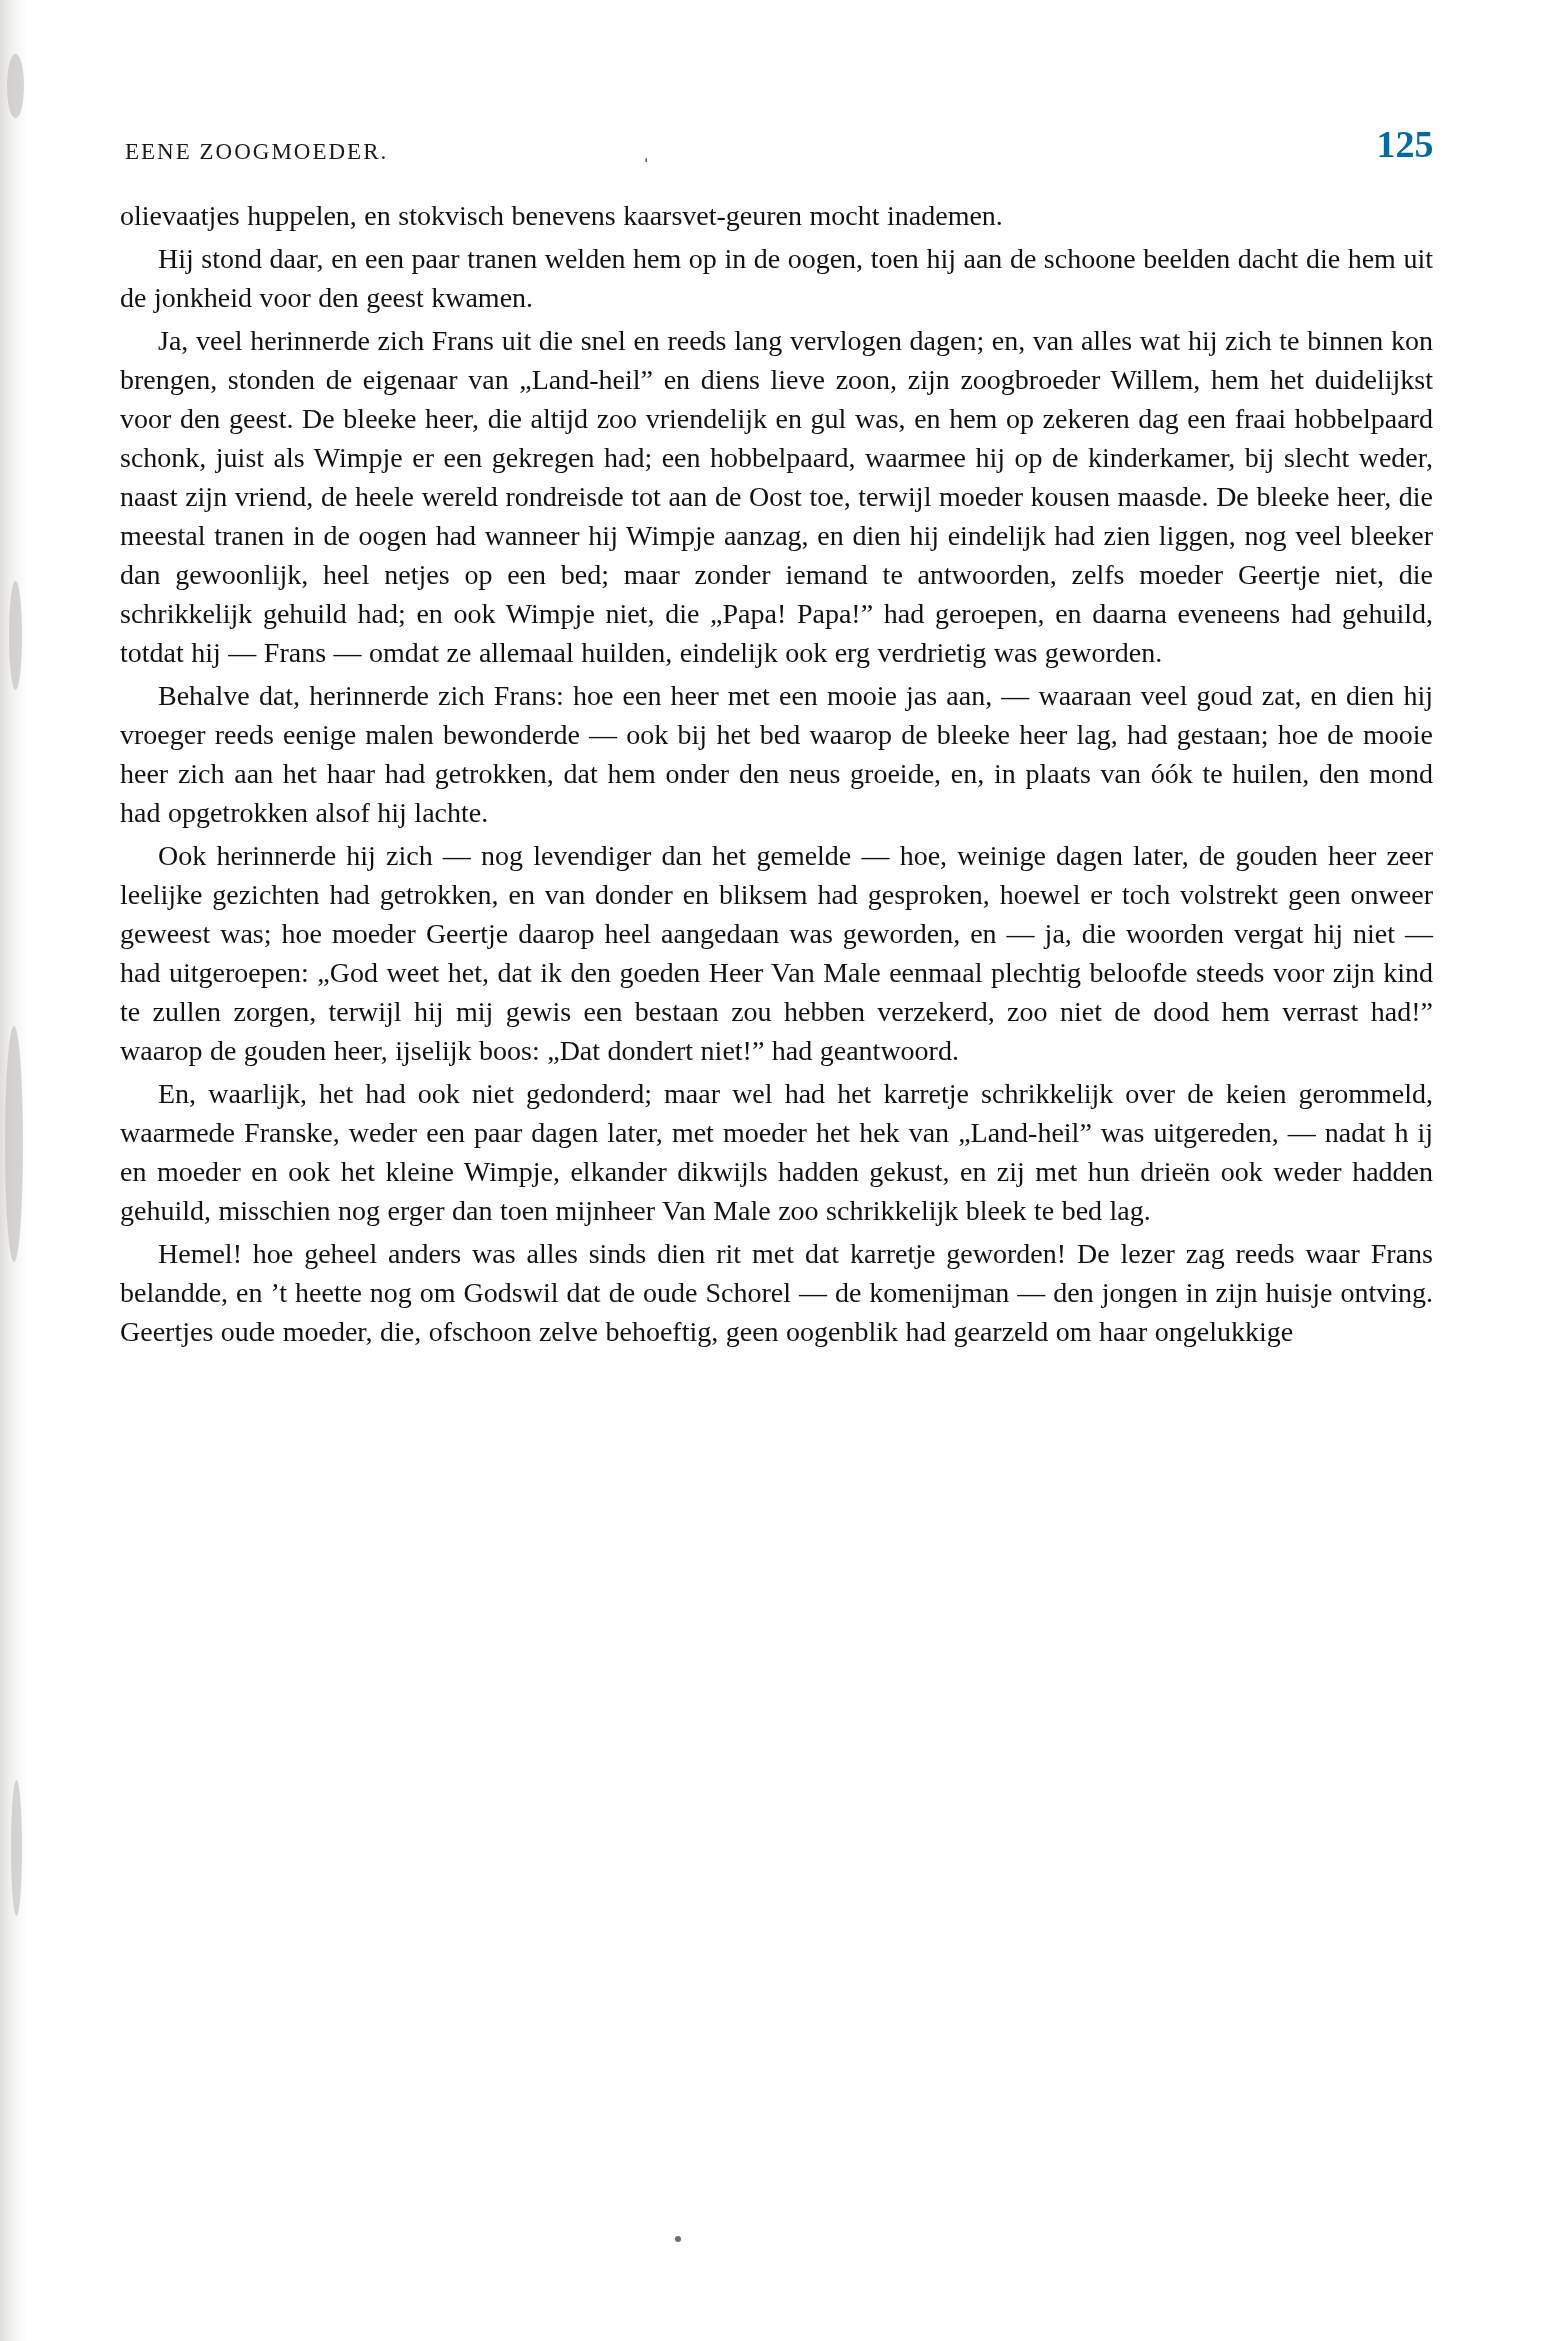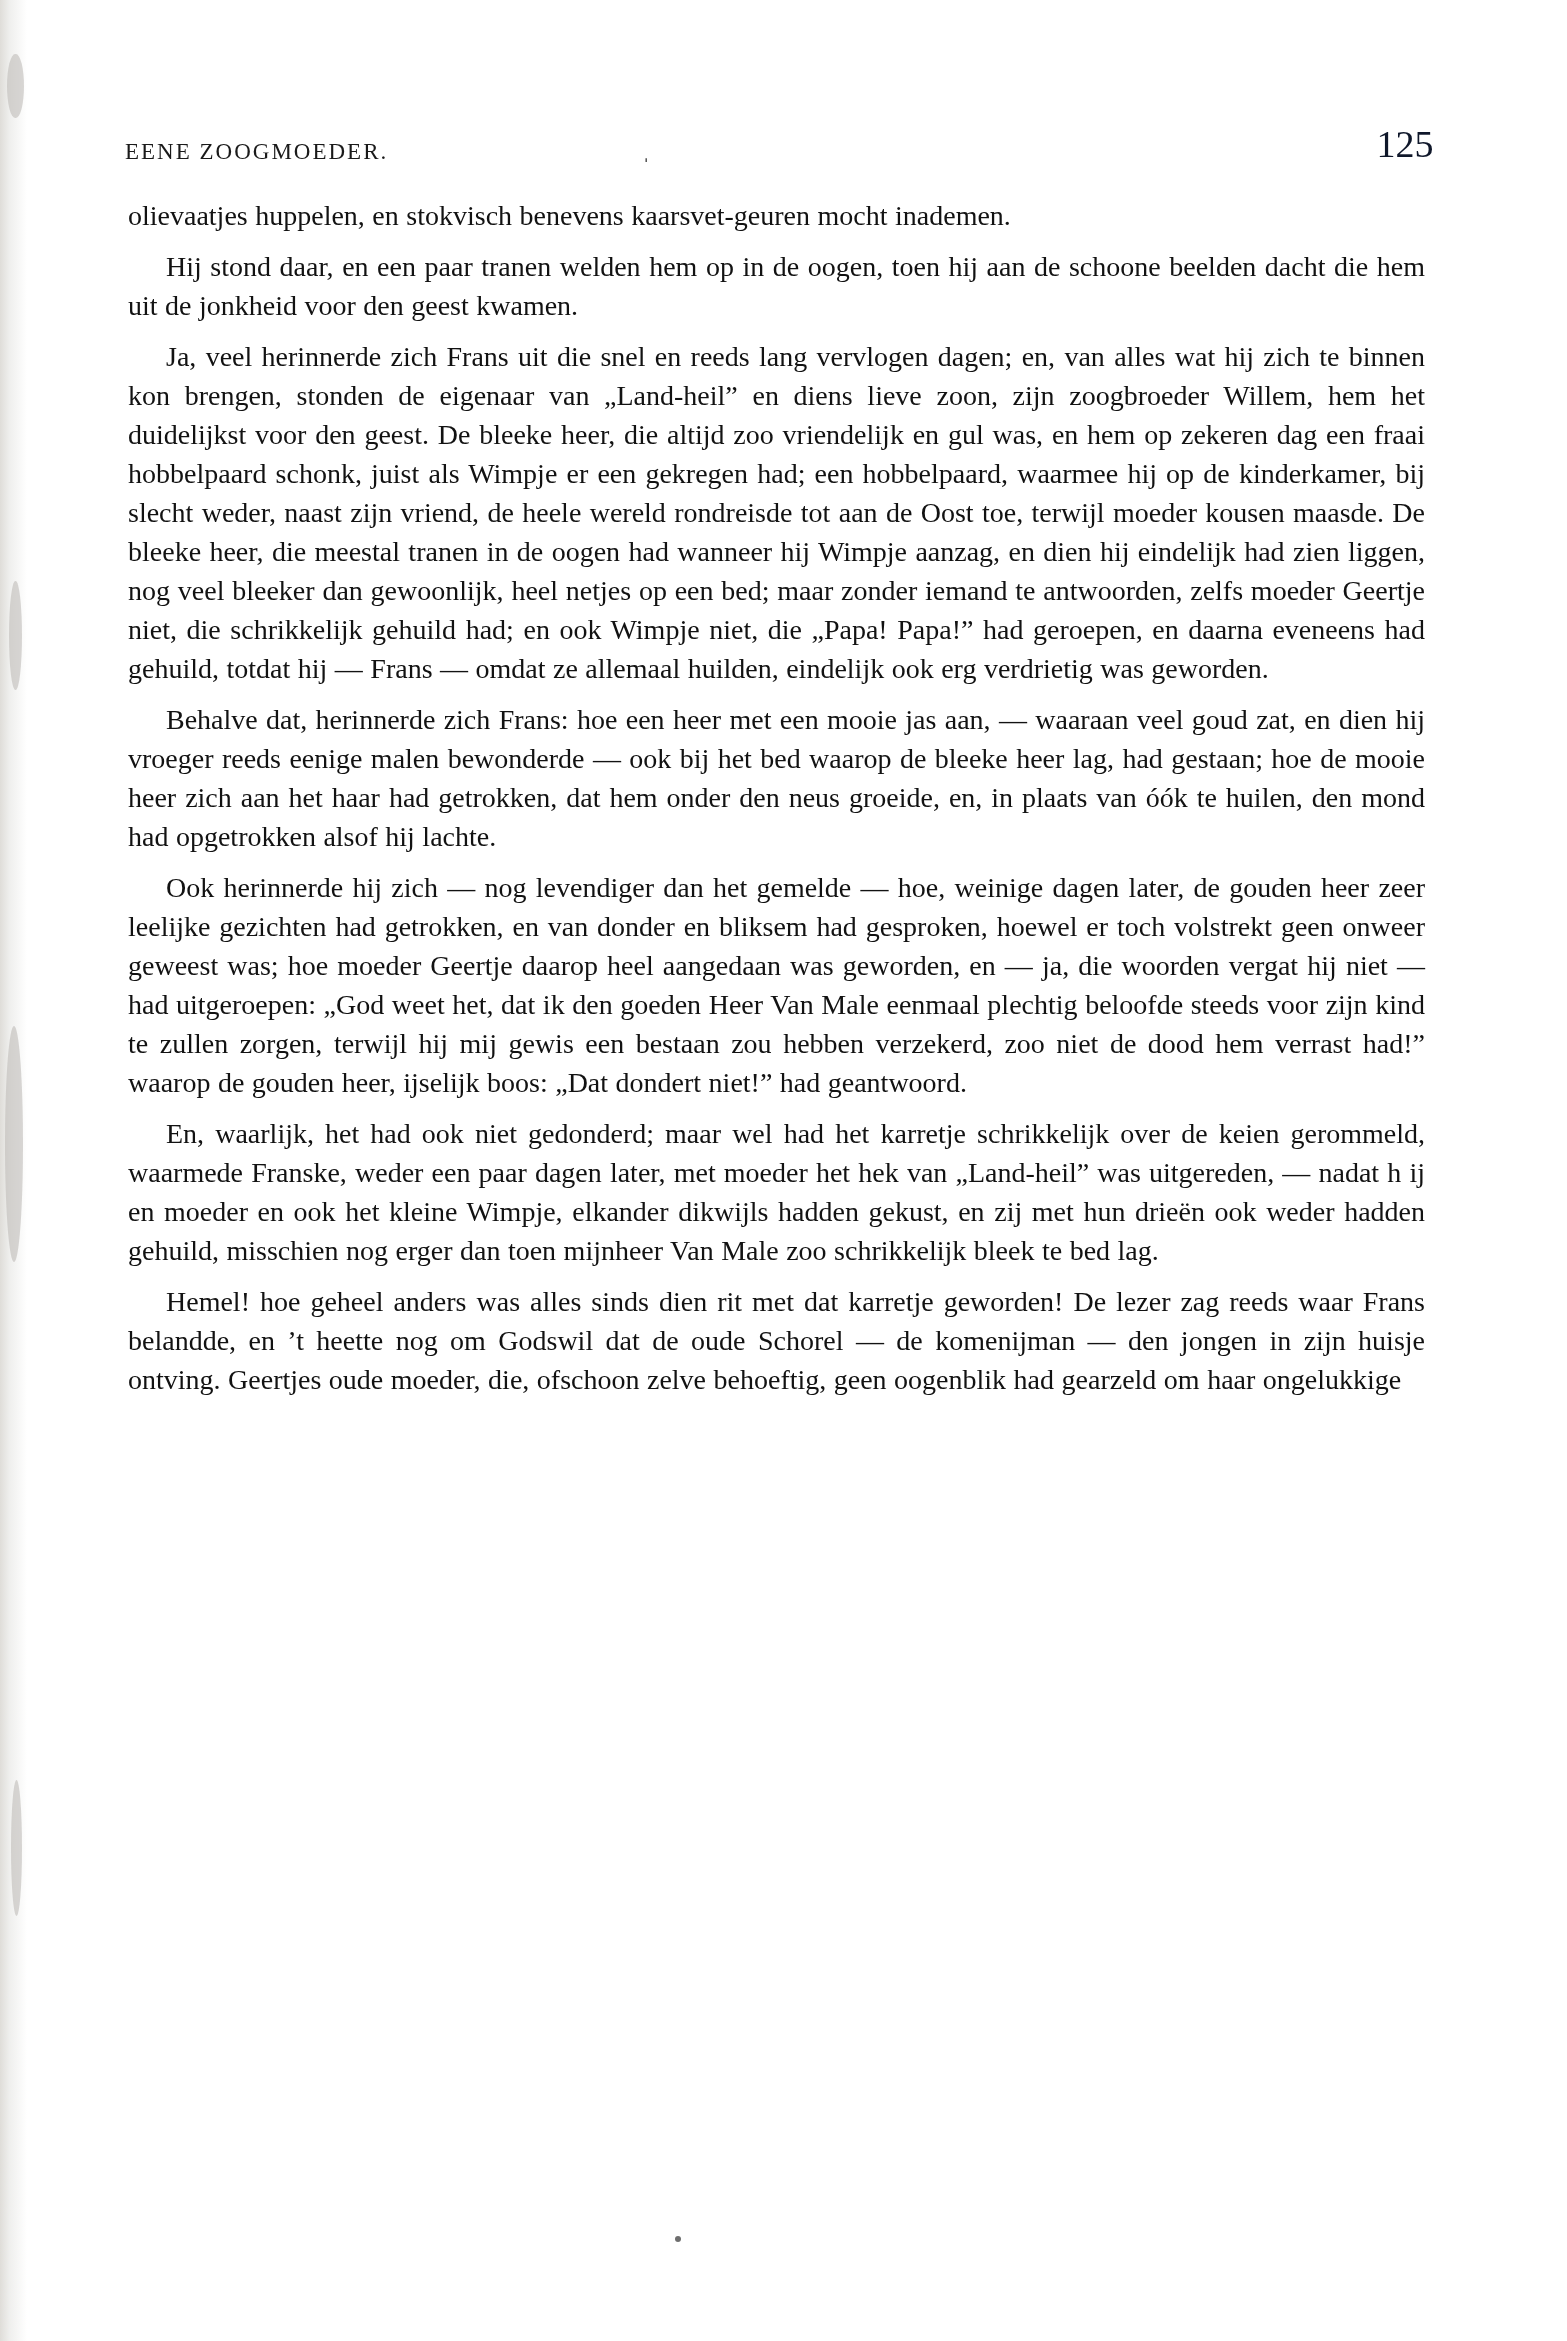--- a/index.html
+++ b/index.html
@@ -64,38 +64,38 @@
   }
   .head-mark {
     font-size: 23.6px;
     color: #333;
     margin-left: 254px;
     margin-right: auto;
     padding-bottom: 1.8px;
   }
   .page-number {
     font-size: 38px;
-    font-weight: 400;
-    color: #0f172a;
+    font-weight: 700;
+    color: #0369a1;
     line-height: 1;
     padding-bottom: 1.8px;
     margin-left: 19px;
   }
 
   .body-text {
     margin-top: 31px;
     font-size: 28px;
     line-height: 39px;
     text-align: justify;
     text-justify: inter-word;
     color: #121212;
     word-spacing: 0.5px;
   }
   .body-text p {
-    margin: 12px;
+    margin: 4px;
     text-indent: 0;
   }
   .body-text p.indent {
     text-indent: 38px;
   }
 
   .bottom-dot {
     position: absolute;
     left: 50%;
     top: 2236px;

